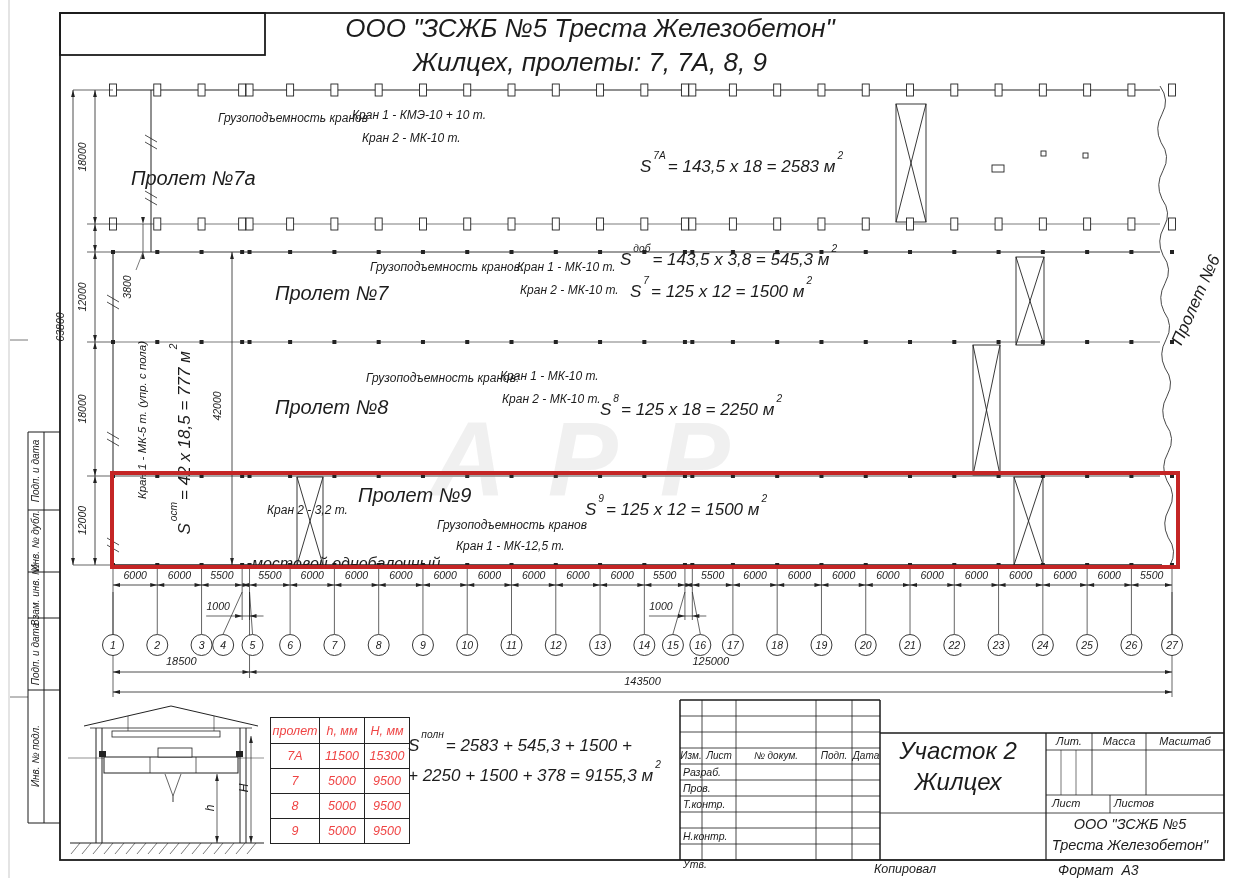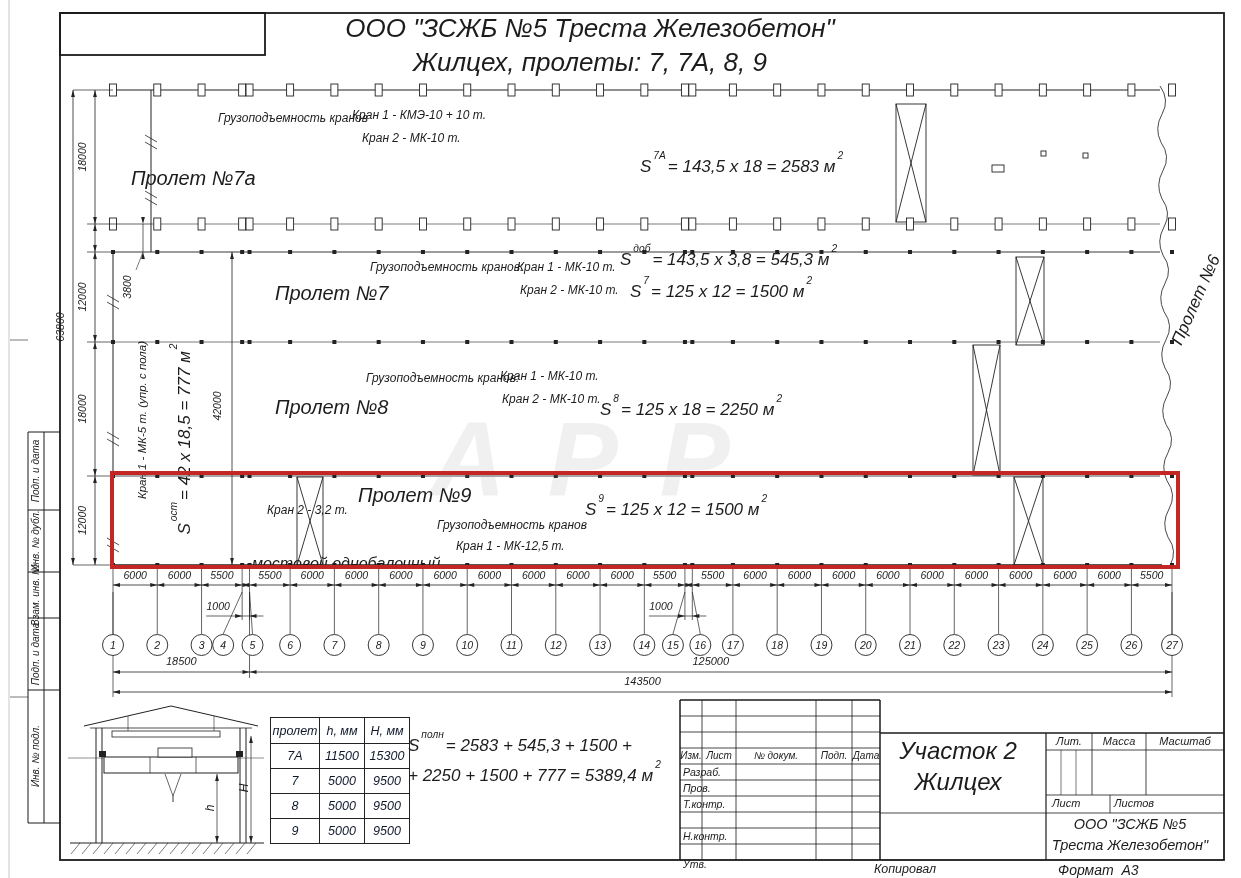--- a/index.html
+++ b/index.html
@@ -8,21 +8,21 @@
   svg{position:absolute;left:0;top:0;z-index:1;}
   .lbl{position:absolute;font-style:italic;color:#1c1c1c;white-space:nowrap;line-height:1.15;z-index:4;
     font-family:"Liberation Sans",sans-serif;}
   .ctr{transform:translate(-50%,0);}
   .rot{transform:translate(-50%,-50%) rotate(-90deg);}
   sup{font-size:0.6em;position:relative;top:-0.55em;margin:0 2px;}
   .red-box{position:absolute;left:110px;top:471px;width:1062px;height:90px;border:4px solid #c42525;z-index:6;}
   .wm{position:absolute;left:430px;top:400px;font-size:105px;font-weight:bold;letter-spacing:42px;
       color:rgba(150,150,150,0.14);z-index:2;font-style:italic;}
   table.spec{position:absolute;left:270px;top:717px;border-collapse:collapse;z-index:4;font-style:italic;}
-  table.spec th,table.spec td{border:1.2px solid #222;font-weight:normal;font-size:12.5px;color:#0f172a;
+  table.spec th,table.spec td{border:1.2px solid #222;font-weight:normal;font-size:12.5px;color:#ef4444;
       text-align:center;padding:0;height:24px;}
   table.spec th{height:25px;}
   .c0{width:48px}.c1{width:44px}.c2{width:44px}
 </style>
 </head>
 <body>
 <div id="page">
 
 <svg id="plan" width="1241" height="878" viewBox="0 0 1241 878">
 
@@ -615,21 +615,21 @@
 <div class="lbl" style="left:585px;top:499px;font-size:17px;">
   <span>S</span><sup>9</sup><span>= 125 x 12 = 1500 м</span><sup>2</sup>
 </div>
 <div class="lbl rot" style="left:184px;top:438px;font-size:17px;">
   <span>S</span><sup>ост</sup><span>= 42 x 18,5 = 777 м</span><sup>2</sup>
 </div>
 <div class="lbl rot" style="left:143px;top:420px;font-size:11.5px;">Кран 1 - МК-5 т. (упр. с пола)</div>
 
 <div class="lbl" style="left:408px;top:728px;font-size:17px;line-height:25px;">
   <div><span>S</span><sup>полн</sup><span>= 2583 + 545,3 + 1500 +</span></div>
-  <div><span>+ 2250 + 1500 + 777 = 5389,4 м</span><sup>2</sup></div>
+  <div><span>+ 2250 + 1500 + 378 = 9155,3 м</span><sup>2</sup></div>
 </div>
 
 <table class="spec">
   <tbody>
         <tr>
     <th class="c0">пролет</th>
     <th class="c1">h, мм</th>
     <th class="c2">Н, мм</th>
   </tr>
   <tr>

